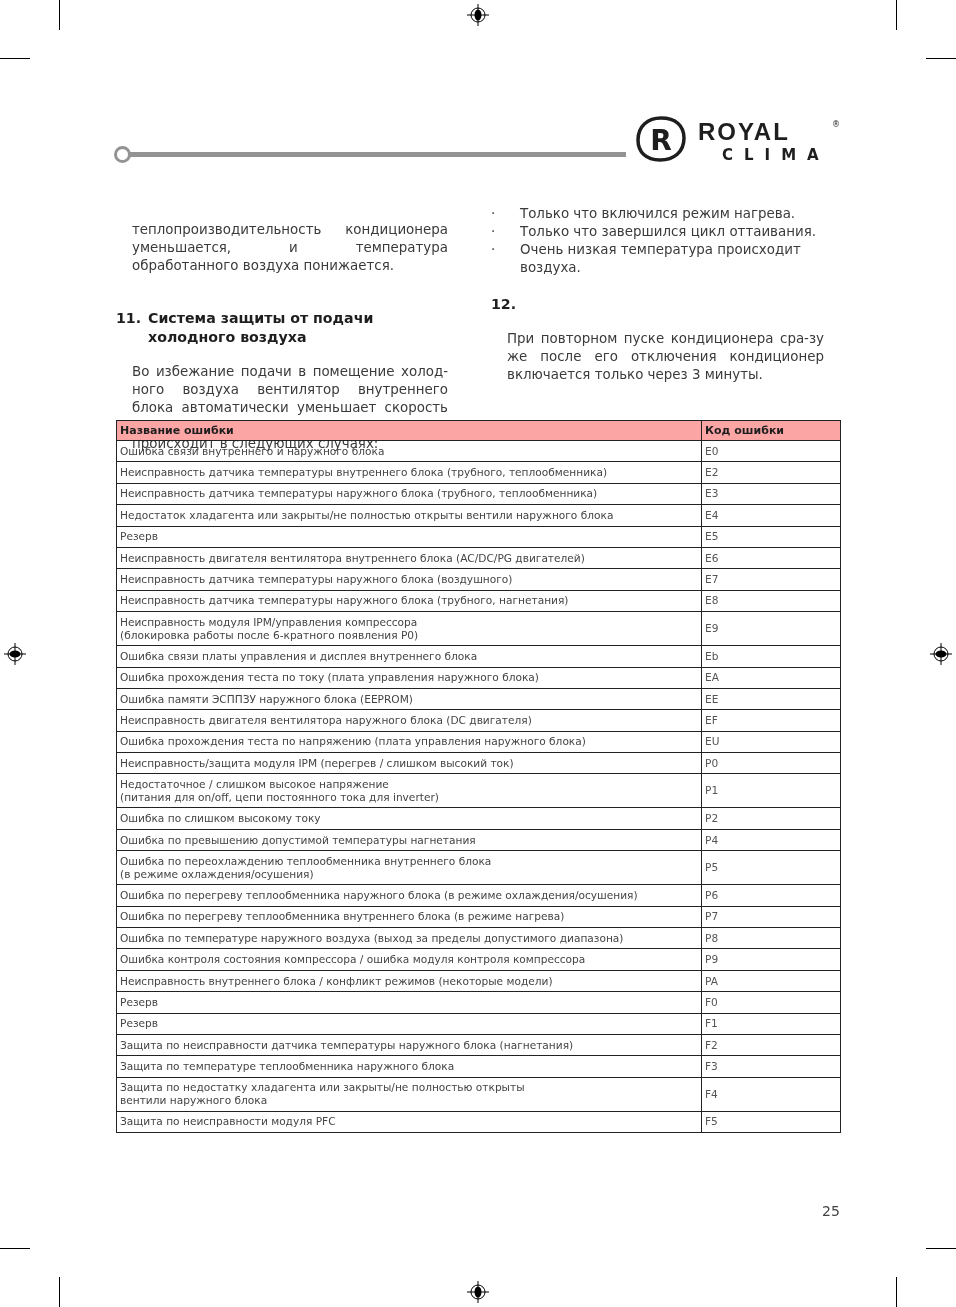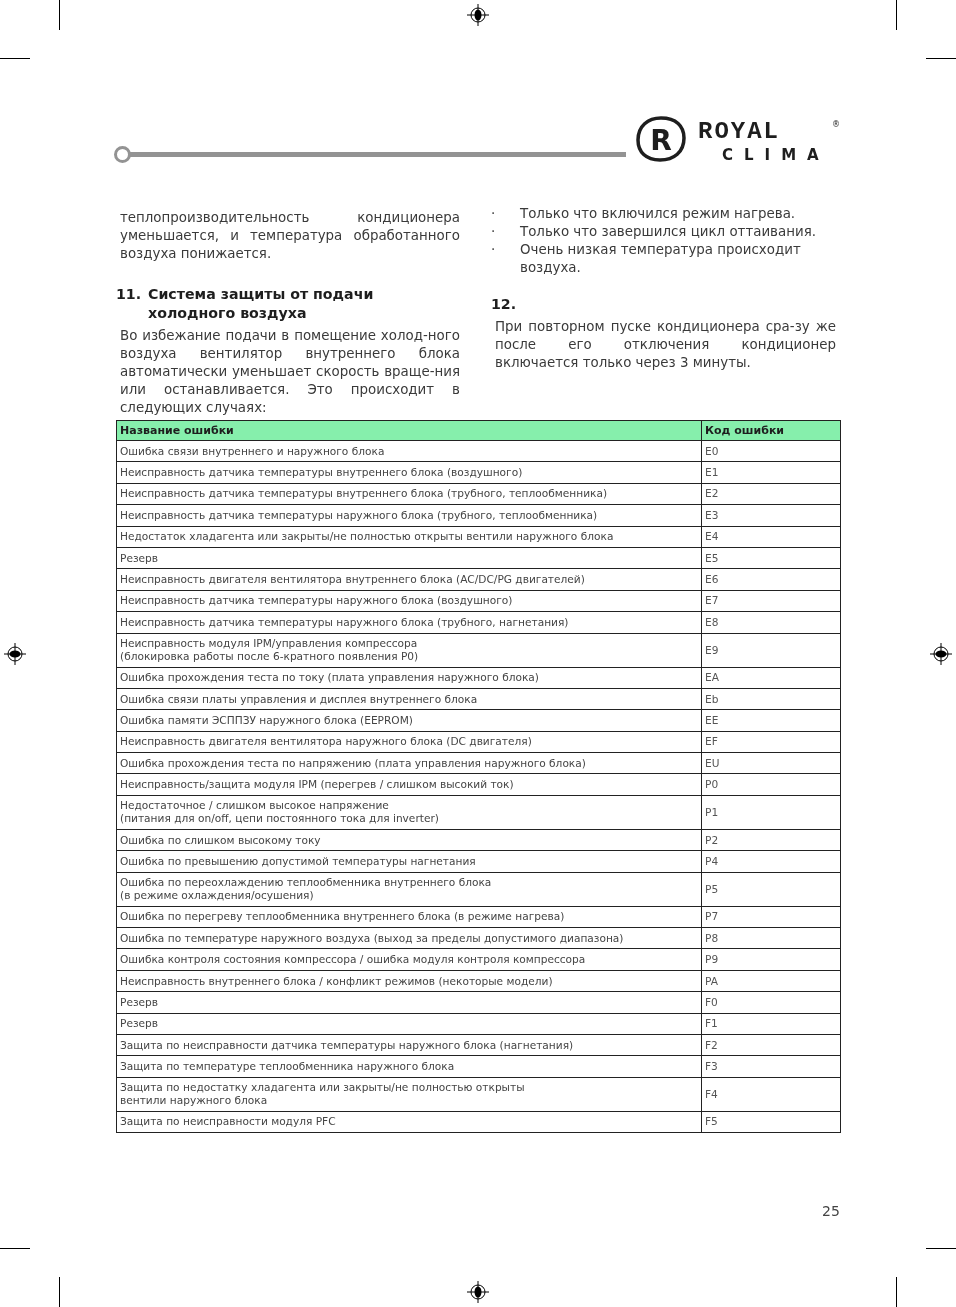--- a/index.html
+++ b/index.html
@@ -4,39 +4,39 @@
 <style>
   html, body { margin: 0; padding: 0; background: #ffffff; }
   body { width: 956px; height: 1307px; position: relative; overflow: hidden;
          font-family: "DejaVu Sans", sans-serif; color: #333; }
   .crop { position: absolute; background: #000; }
   .reg { position: absolute; width: 24px; height: 24px; }
   .header-line { position: absolute; left: 121px; top: 152px; width: 505px; height: 5px; background: #939393; }
   .header-dot { position: absolute; left: 114px; top: 146px; width: 11px; height: 11px; border: 3px solid #939393; border-radius: 50%; background: #fff; }
   .logo { position: absolute; left: 636px; top: 116px; width: 210px; height: 48px; }
   .logo-r { position: absolute; left: 0; top: 0; width: 50px; height: 46px; }
-  .logo-royal { position: absolute; left: 62px; top: 2px; font-family: Liberation Mono, monospace; font-weight: bold;
+  .logo-royal { position: absolute; left: 62px; top: 2px; font-family: Liberation Sans, sans-serif; font-weight: bold;
                 font-size: 24px; letter-spacing: 2px; color: #1e1e1e; }
   .logo-reg { position: absolute; left: 196px; top: 4px; font-size: 8px; color: #1e1e1e; }
   .logo-clima { position: absolute; left: 86px; top: 30px; font-size: 15px; letter-spacing: 11px; color: #1e1e1e; font-weight: bold; }
 
   .col { position: absolute; font-size: 13.4px; line-height: 18px; color: #3a3a3a; }
   .col-left { left: 116px; top: 205px; width: 348px; }
   .col-right { left: 491px; top: 205px; width: 349px; }
-  .just { text-align: justify; margin: 4px; }
+  .just { text-align: justify; margin: 16px; }
   .sec-title { font-weight: bold; color: #1e1e1e; font-size: 14.2px; line-height: 19px; margin: 0; display: flex; }
   .sec-num { width: 32px; flex: none; }
   .bullets { margin: 0; padding: 0; list-style: none; }
   .bullets li { display: flex; }
   .bullets .b { width: 29px; flex: none; }
 
   table.errors { position: absolute; left: 116px; top: 420px; width: 725px; border-collapse: collapse;
                  font-size: 10.6px; color: #444; }
   table.errors td, table.errors th { border: 1px solid #222; padding: 0 3px; }
-  table.errors th { background: #86efac; color: #1e1e1e; font-weight: bold; font-size: 11px; height: 19px; text-align: left; }
+  table.errors th { background: #fca5a5; color: #1e1e1e; font-weight: bold; font-size: 11px; height: 19px; text-align: left; }
   table.errors th.code-h { width: 132px; }
   table.errors td { height: 20.4px; line-height: 13px; }
   table.errors td.code { text-align: left; color: #555; }
   table.errors tr.tall td { height: 33px; }
 
   .page-num { position: absolute; left: 822px; top: 1203px; font-size: 14px; color: #444; }
 </style>
 </head>
 <body>
 
@@ -128,24 +128,20 @@
       <th>Название ошибки</th>
       <th class="code-h">Код ошибки</th>
     </tr>
   </thead>
   <tbody id="error-rows">
       <tr>
         <td><span>Ошибка связи внутреннего и наружного блока</span></td>
         <td class="code">E0</td>
       </tr>
       <tr>
-        <td><span>Неисправность датчика температуры внутреннего блока (воздушного)</span></td>
-        <td class="code">E1</td>
-      </tr>
-      <tr>
         <td><span>Неисправность датчика температуры внутреннего блока (трубного, теплообменника)</span></td>
         <td class="code">E2</td>
       </tr>
       <tr>
         <td><span>Неисправность датчика температуры наружного блока (трубного, теплообменника)</span></td>
         <td class="code">E3</td>
       </tr>
       <tr>
         <td><span>Недостаток хладагента или закрыты/не полностью открыты вентили наружного блока</span></td>
         <td class="code">E4</td>
@@ -164,28 +160,28 @@
       </tr>
       <tr>
         <td><span>Неисправность датчика температуры наружного блока (трубного, нагнетания)</span></td>
         <td class="code">E8</td>
       </tr>
       <tr class="tall">
         <td><span>Неисправность модуля IPM/управления компрессора</span><br><span>(блокировка работы после 6-кратного появления P0)</span></td>
         <td class="code">E9</td>
       </tr>
       <tr>
+        <td><span>Ошибка связи платы управления и дисплея внутреннего блока</span></td>
+        <td class="code">Eb</td>
+      </tr>
+      <tr>
         <td><span>Ошибка прохождения теста по току (плата управления наружного блока)</span></td>
         <td class="code">EA</td>
       </tr>
       <tr>
-        <td><span>Ошибка связи платы управления и дисплея внутреннего блока</span></td>
-        <td class="code">Eb</td>
-      </tr>
-      <tr>
         <td><span>Ошибка памяти ЭСППЗУ наружного блока (EEPROM)</span></td>
         <td class="code">EE</td>
       </tr>
       <tr>
         <td><span>Неисправность двигателя вентилятора наружного блока (DC двигателя)</span></td>
         <td class="code">EF</td>
       </tr>
       <tr>
         <td><span>Ошибка прохождения теста по напряжению (плата управления наружного блока)</span></td>
         <td class="code">EU</td>
@@ -204,20 +200,24 @@
       </tr>
       <tr>
         <td><span>Ошибка по превышению допустимой температуры нагнетания</span></td>
         <td class="code">P4</td>
       </tr>
       <tr class="tall">
         <td><span>Ошибка по переохлаждению теплообменника внутреннего блока</span><br><span>(в режиме охлаждения/осушения)</span></td>
         <td class="code">P5</td>
       </tr>
       <tr>
+        <td><span>Ошибка по перегреву теплообменника наружного блока (в режиме охлаждения/осушения)</span></td>
+        <td class="code">P6</td>
+      </tr>
+      <tr>
         <td><span>Ошибка по перегреву теплообменника внутреннего блока (в режиме нагрева)</span></td>
         <td class="code">P7</td>
       </tr>
       <tr>
         <td><span>Ошибка по температуре наружного воздуха (выход за пределы допустимого диапазона)</span></td>
         <td class="code">P8</td>
       </tr>
       <tr>
         <td><span>Ошибка контроля состояния компрессора / ошибка модуля контроля компрессора</span></td>
         <td class="code">P9</td>

